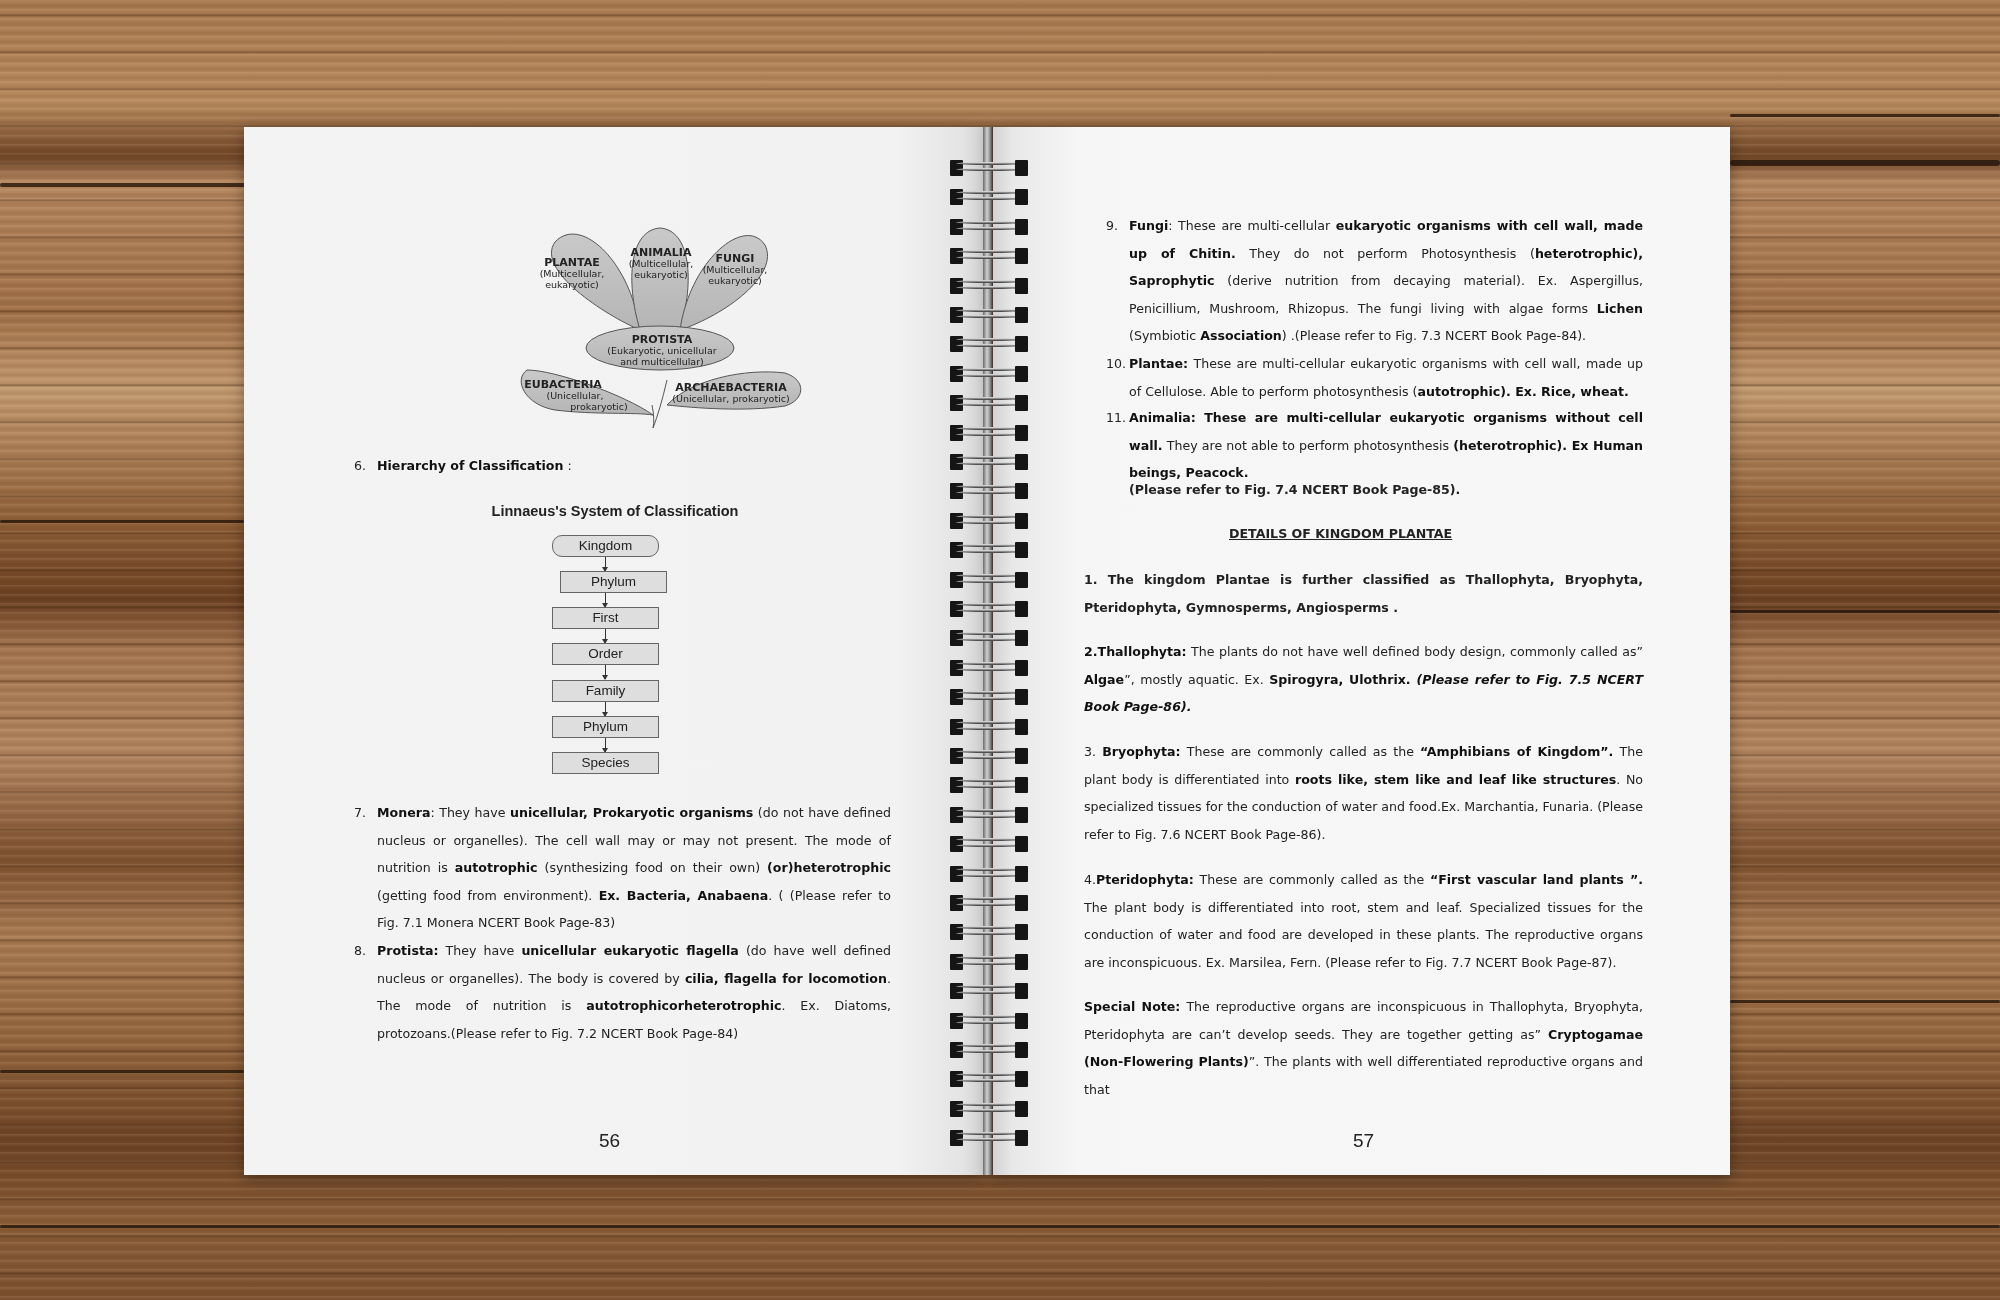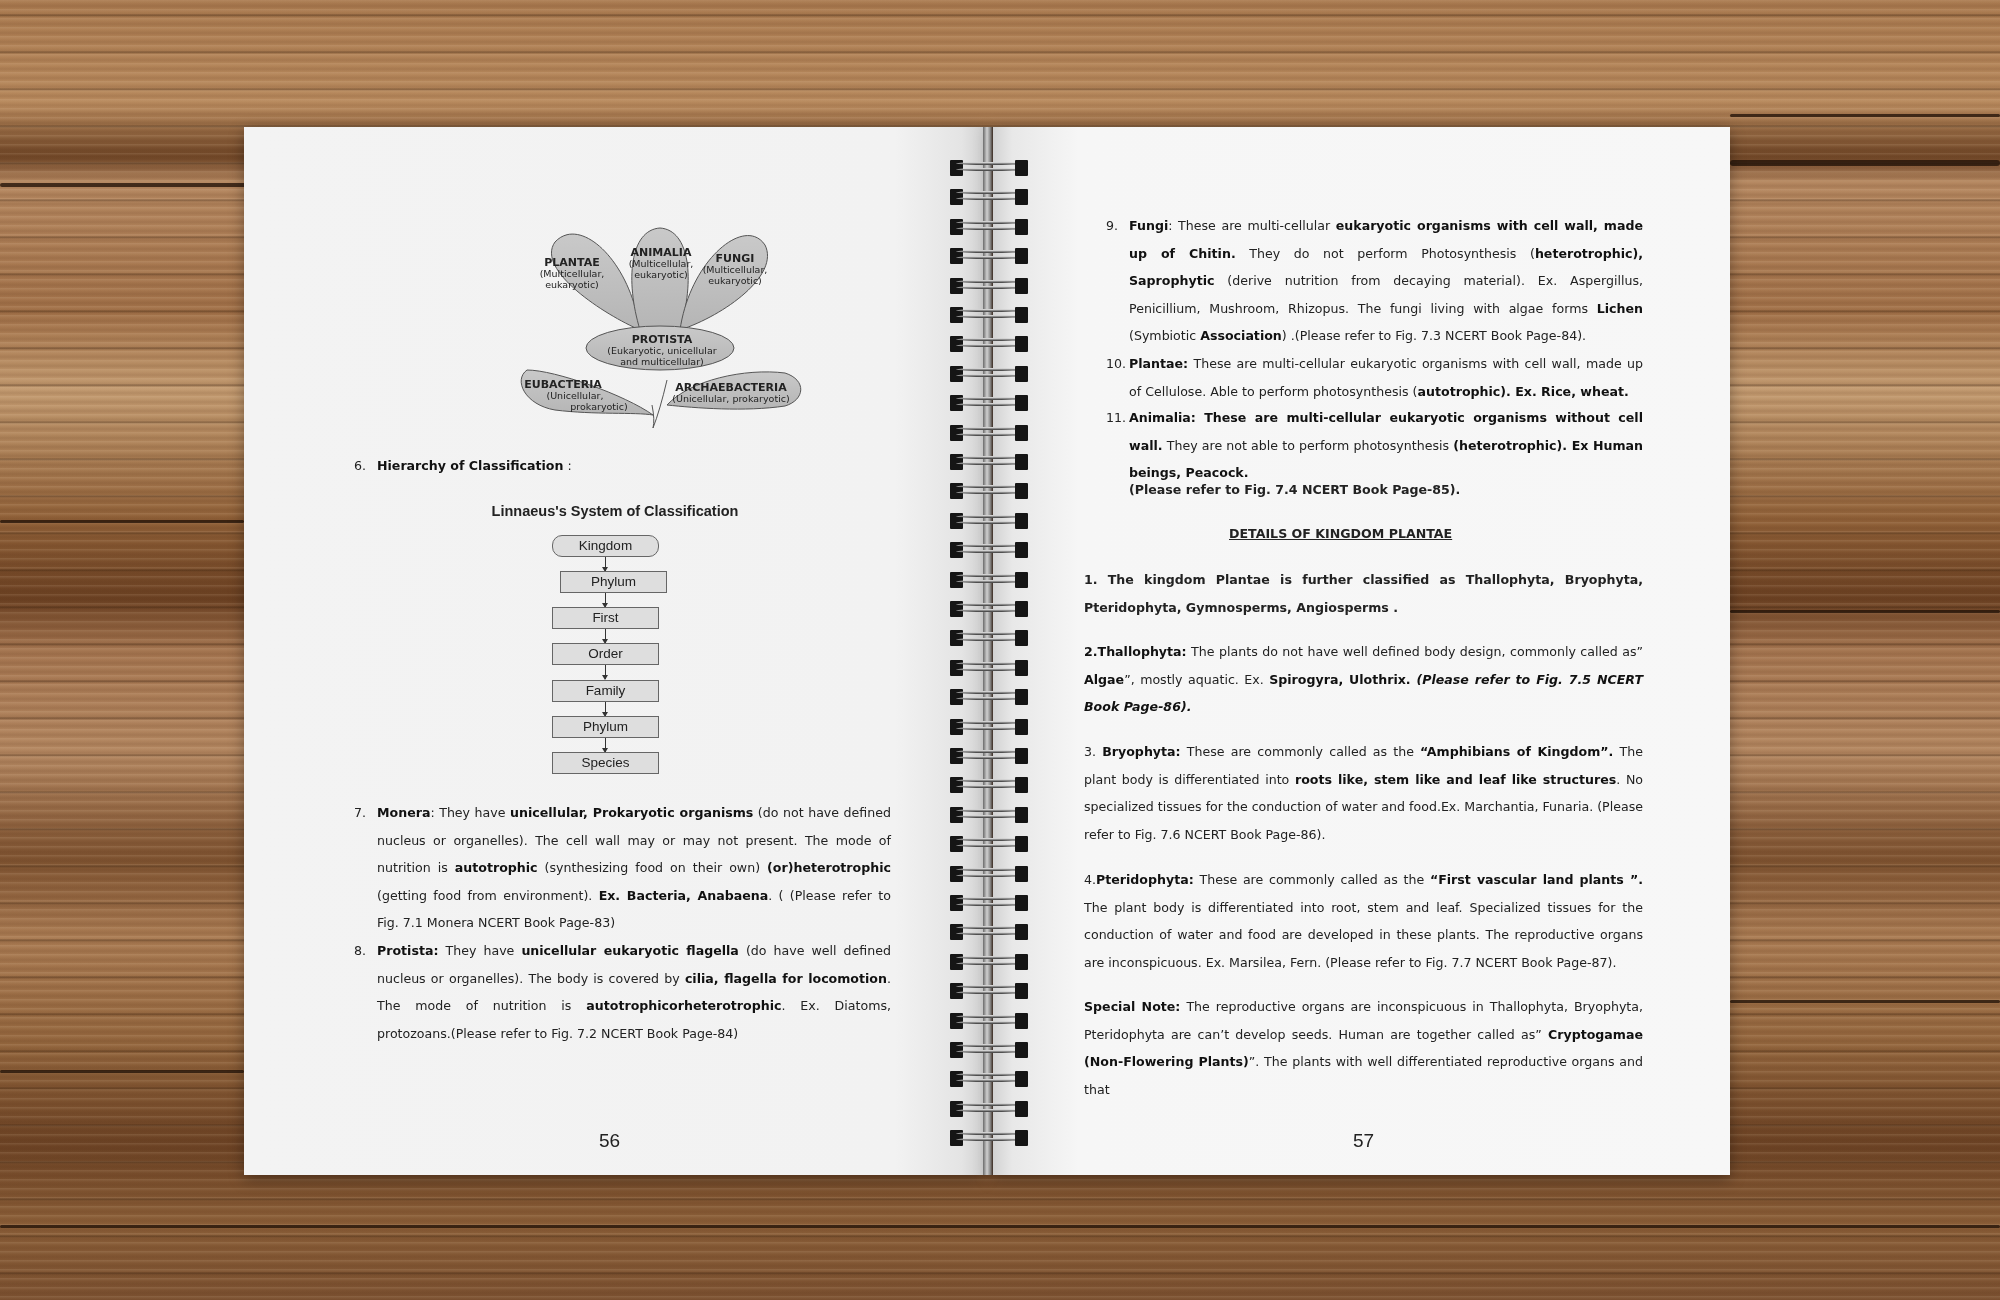--- a/index.html
+++ b/index.html
@@ -176,21 +176,21 @@
 
 <div class="txt" style="left:1084px;top:738px;width:559px;">
   <span>3. </span><b>Bryophyta:</b><span> These are commonly called as the </span><b>“Amphibians of Kingdom”.</b><span> The plant body is differentiated into </span><b>roots like, stem like and leaf like structures</b><span>. No specialized tissues for the conduction of water and food.Ex. Marchantia, Funaria. (Please refer to Fig. 7.6 NCERT Book Page-86).</span>
 </div>
 
 <div class="txt" style="left:1084px;top:866px;width:559px;">
   <span>4.</span><b>Pteridophyta:</b><span> These are commonly called as the </span><b>“First vascular land plants ”.</b><span> The plant body is differentiated into root, stem and leaf. Specialized tissues for the conduction of water and food are developed in these plants. The reproductive organs are inconspicuous. Ex. Marsilea, Fern. (Please refer to Fig. 7.7 NCERT Book Page-87).</span>
 </div>
 
 <div class="txt" style="left:1084px;top:993px;width:559px;">
-  <b>Special Note:</b><span> The reproductive organs are inconspicuous in Thallophyta, Bryophyta, Pteridophyta are can’t develop seeds. Human are together called as” </span><b>Cryptogamae (Non-Flowering Plants)</b><span>”. The plants with well differentiated reproductive organs and that</span>
+  <b>Special Note:</b><span> The reproductive organs are inconspicuous in Thallophyta, Bryophyta, Pteridophyta are can’t develop seeds. They are together getting as” </span><b>Cryptogamae (Non-Flowering Plants)</b><span>”. The plants with well differentiated reproductive organs and that</span>
 </div>
 
 <div class="pgnum" style="left:1353px;top:1130px;">57</div>
 
 <div class="spine"></div>
 <div id="rings">
     <div class="ring" style="top: 160px;">
       <div class="hole-l"></div>
       <div class="wire a"></div>
       <div class="wire b"></div>

